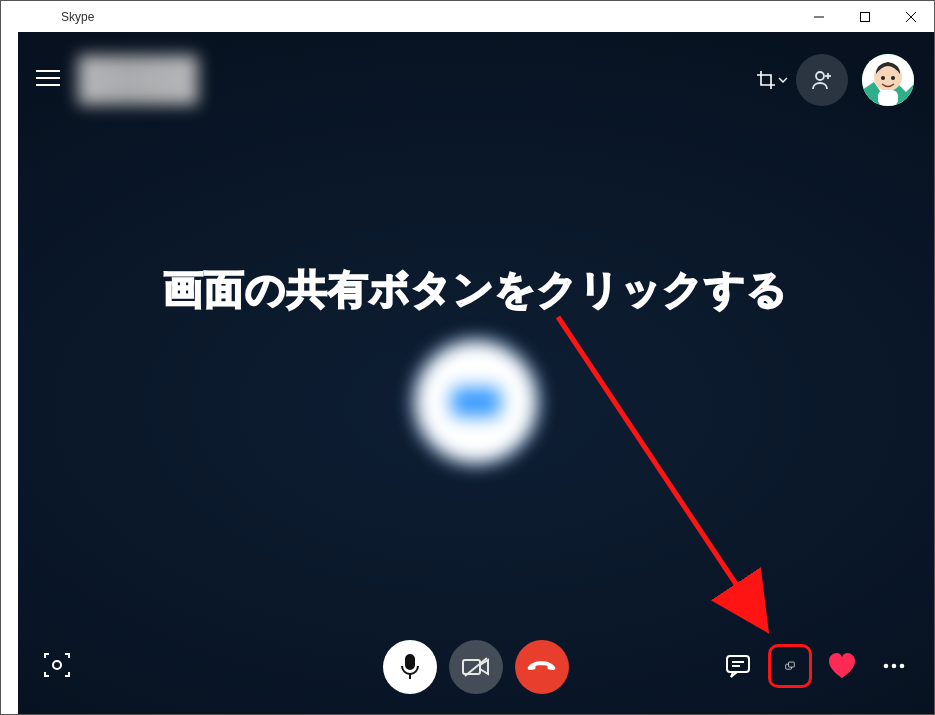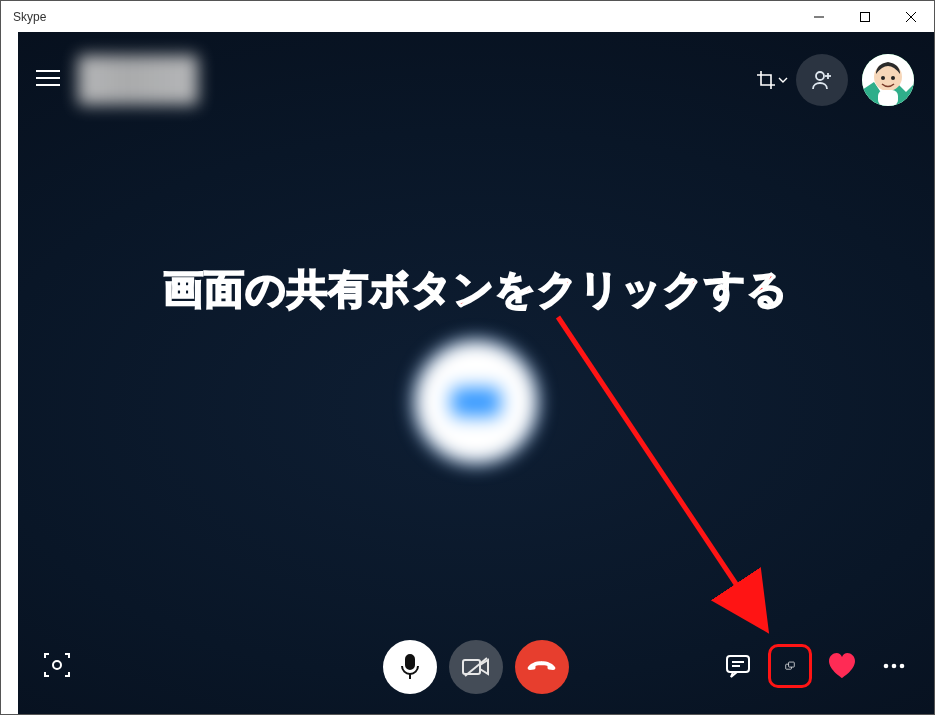--- a/index.html
+++ b/index.html
@@ -1,18 +1,18 @@
 <!DOCTYPE html>
 <html><head>
 <meta charset="utf-8">
 <style>
   * { box-sizing: border-box; margin: 0; padding: 0; }
   html, body { width: 935px; height: 715px; font-family: "Meiryo", sans-serif; background: #fff; overflow: hidden; }
   .window { width: 935px; height: 715px; display: flex; flex-direction: column; border: 1px solid #555; }
-  .titlebar { height: 31px; background: #fff; display: flex; align-items: center; padding-left: 12px; font-size: 12px; color: #333; }
+  .titlebar { height: 31px; background: #fff; display: flex; align-items: center; padding-left: 12px; font-size: 12px; color: #333; margin-left: 48px; }
   .titlebar .spacer { flex: 1; }
   .winbtn { width: 46px; height: 31px; display: flex; align-items: center; justify-content: center; }
   .winbtn svg { display: block; }
   .call-area { flex: 1; position: relative; background: radial-gradient(ellipse 120% 90% at 50% 55%, #0e1e33 0%, #091627 45%, #050b16 100%); overflow: hidden; margin-left: 17px; }
 
   
   .toprow { position: absolute; top: 18px; left: 0; right: 0; height: 60px; display: flex; align-items: center; }
   .menu-btn { margin-left: 18px; color: #fff; }
   .contact-name { margin-left: 18px; width: 120px; height: 50px; filter: blur(8px); background: linear-gradient(90deg,#c9c9c9,#bbb 40%,#c9c9c9); border-radius: 4px; opacity: .9; }
   .toprow .grow { flex: 1; }

